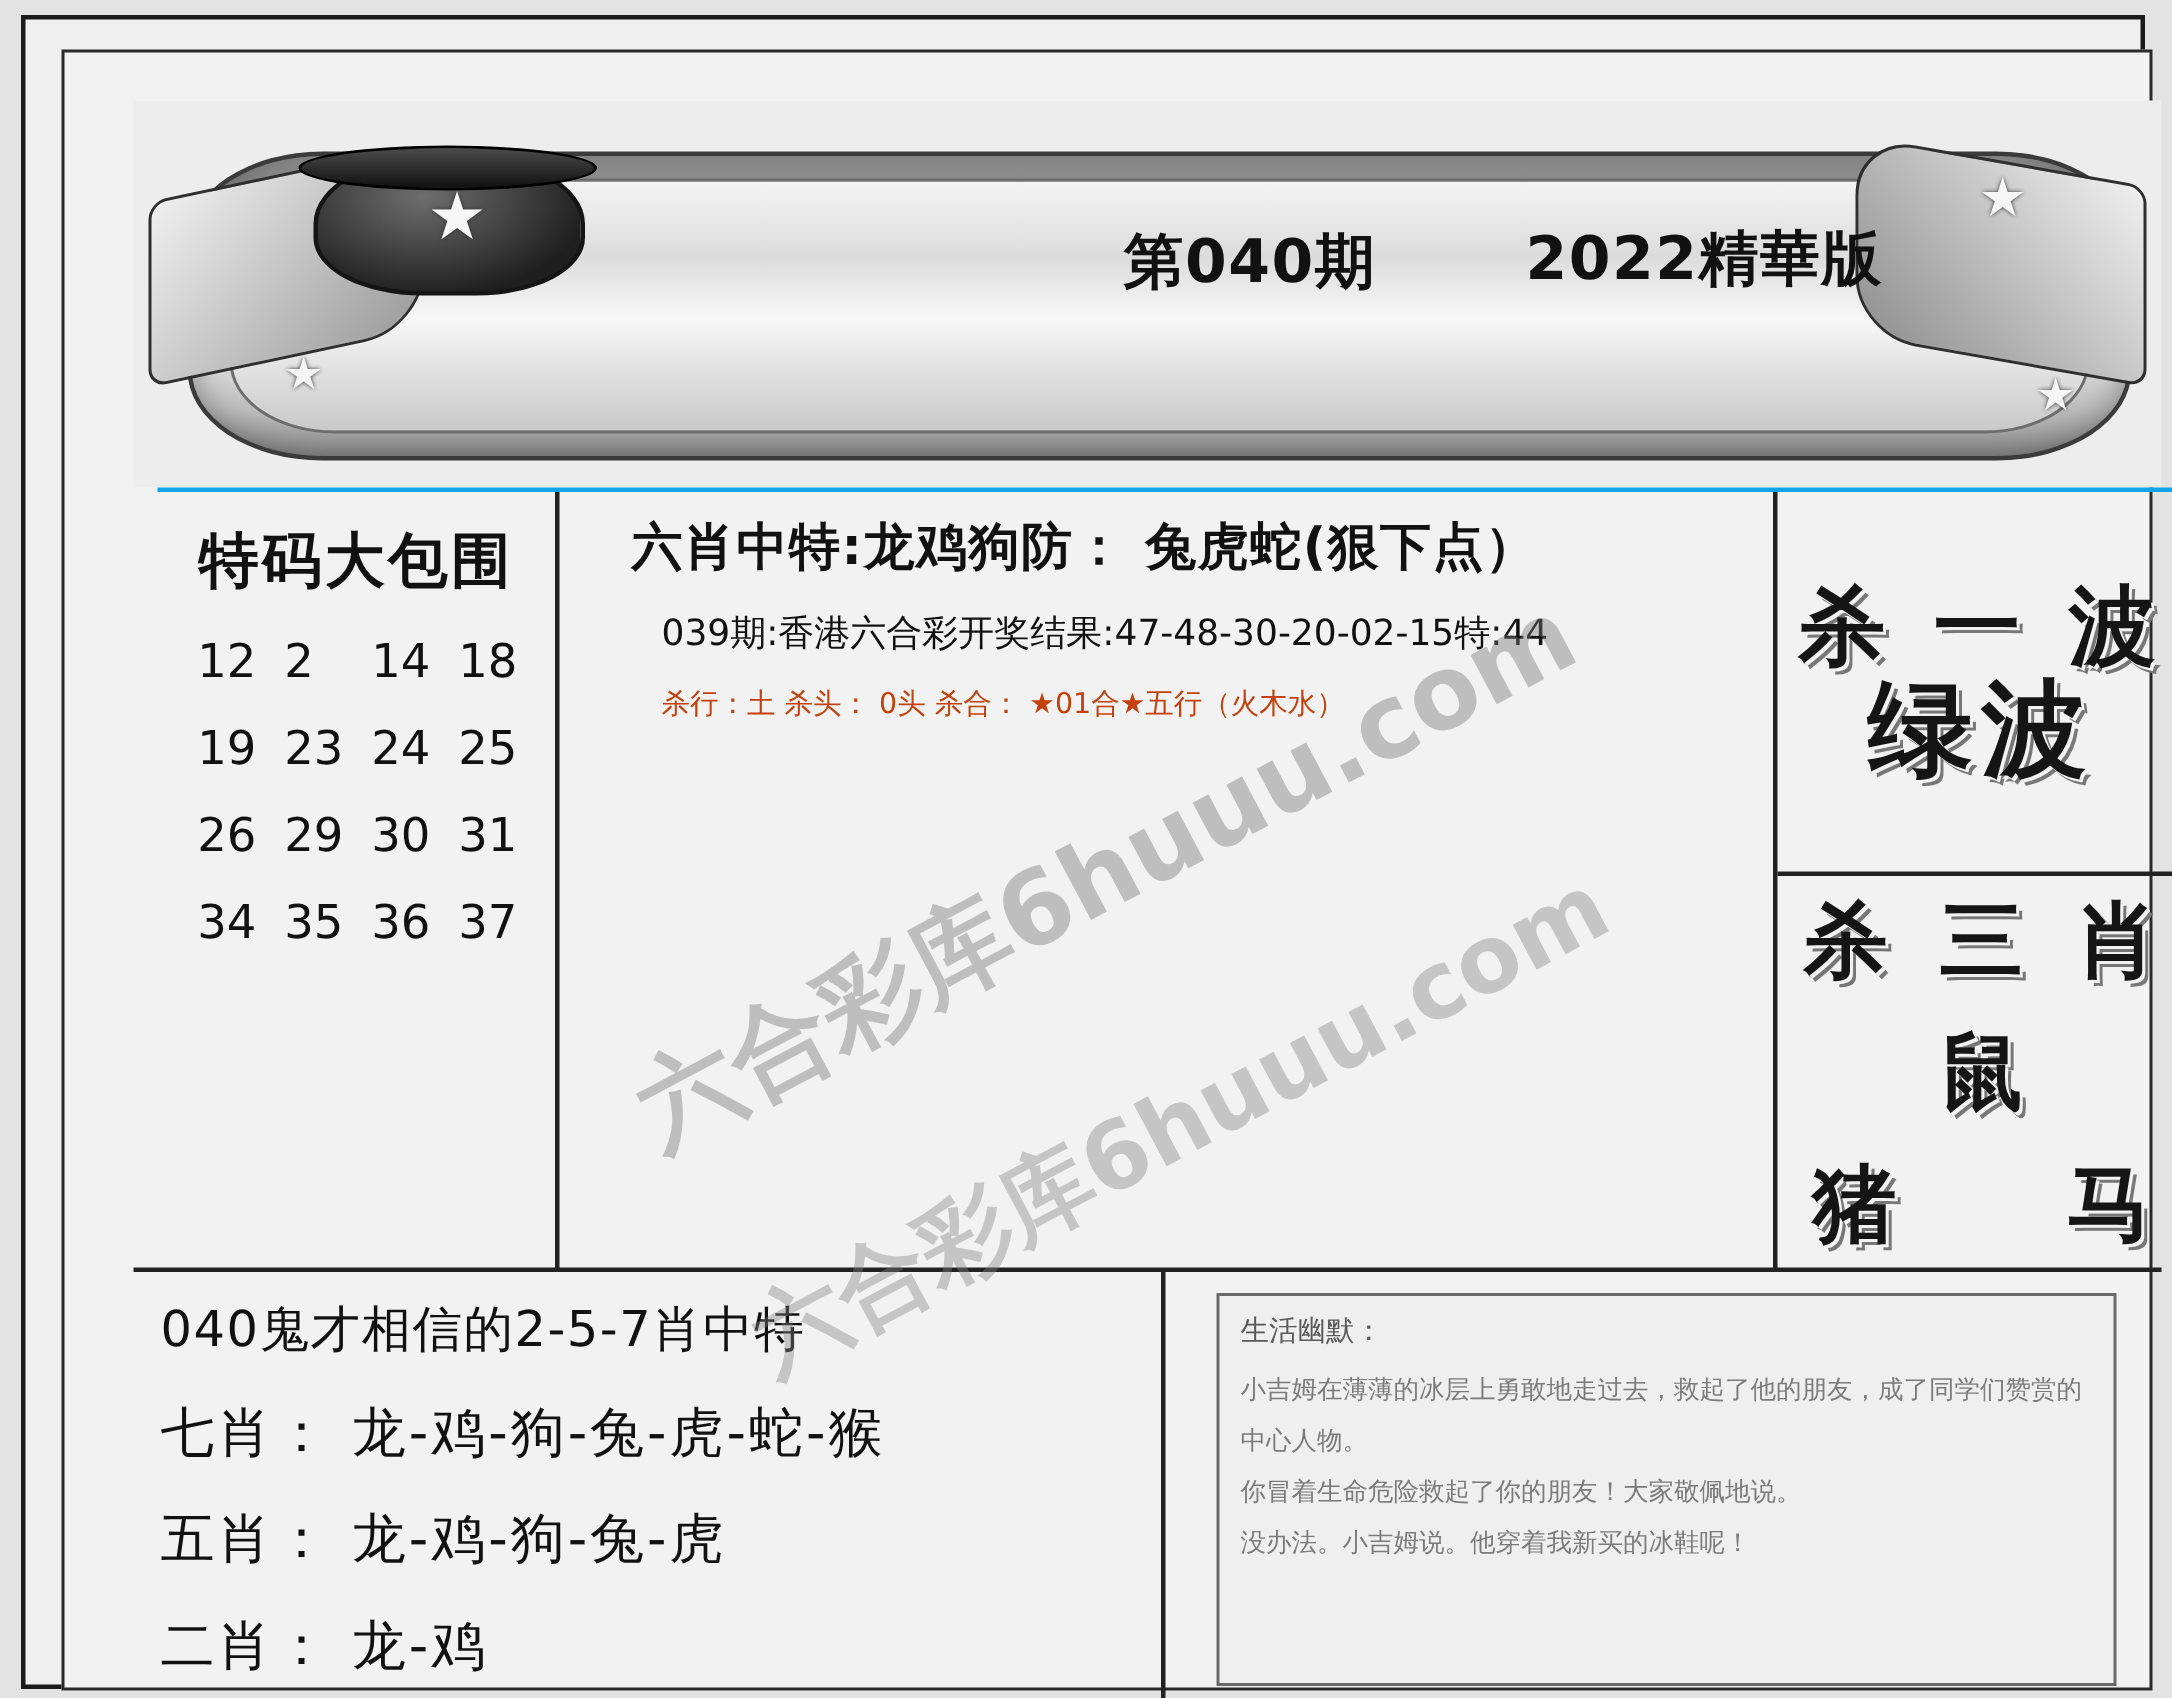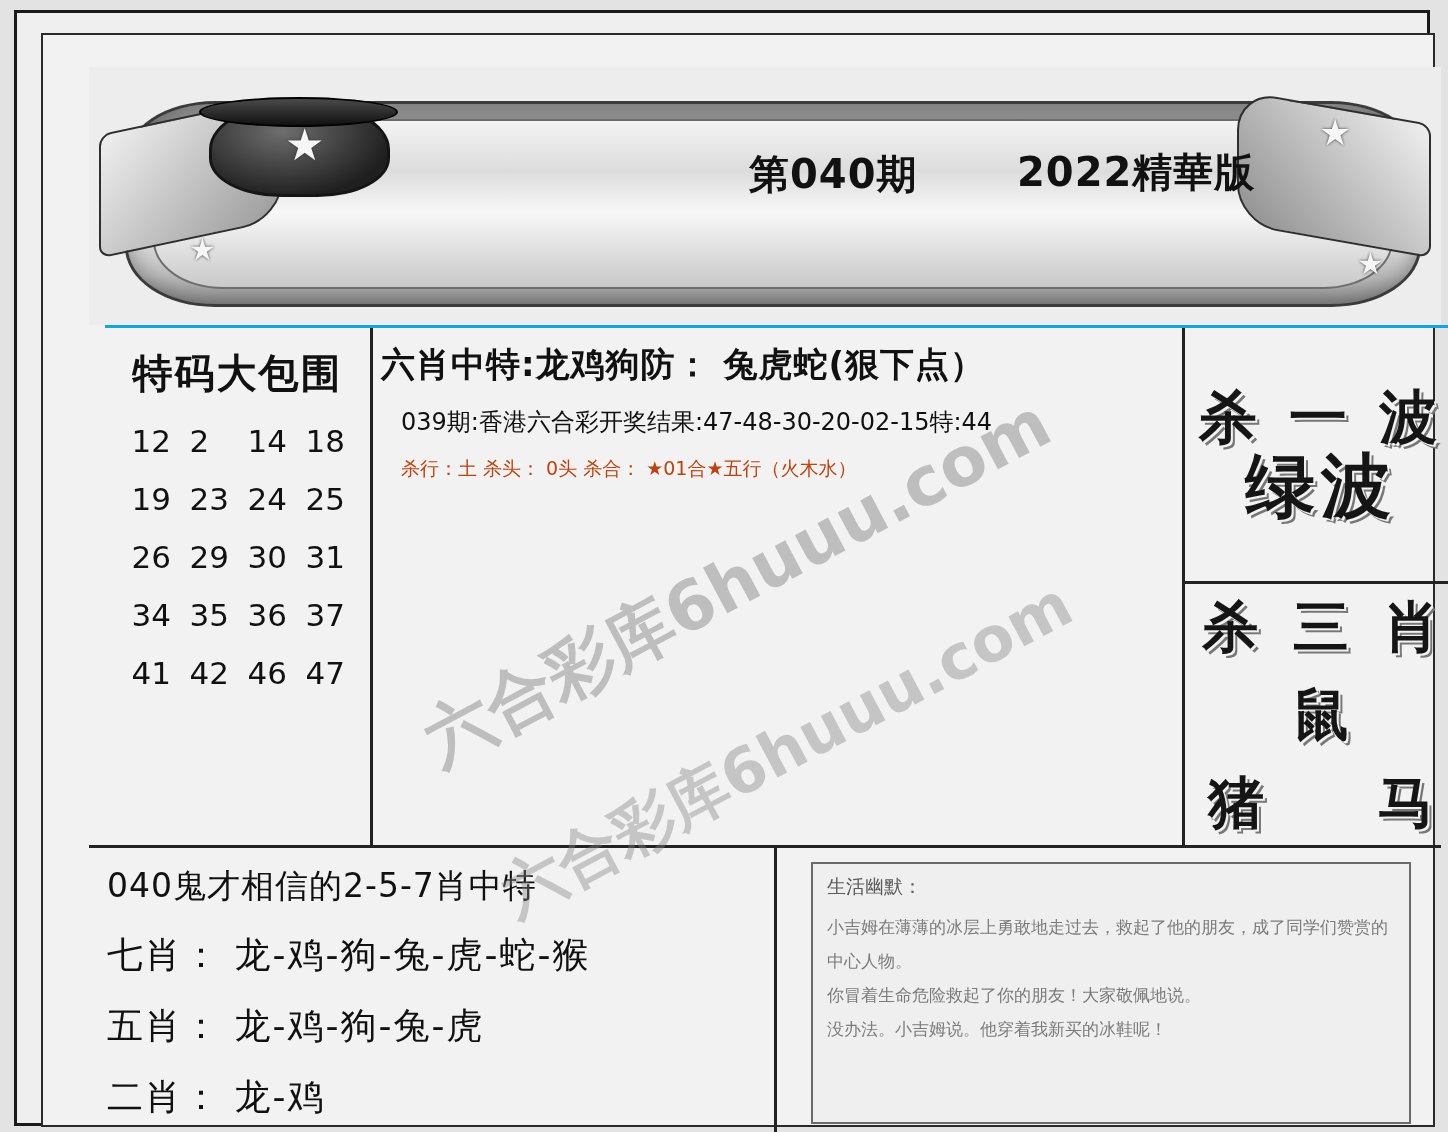--- a/index.html
+++ b/index.html
@@ -118,21 +118,21 @@
   }
   .num-row{
     display:flex;justify-content:center;gap:20px;
     font-size:31px;color:#111;margin-top:22px;
     font-family:"DejaVu Sans","Liberation Sans",sans-serif;
   }
   .num-row span{width:38px;}
 
   .col-mid{
     position:absolute;left:268px;top:0;width:812px;height:520px;
-    box-sizing:border-box;border-right:3px solid #222;
+    box-sizing:border-box;border-right:3px solid #222;padding-left:40px;
   }
   .mid-line1{
     margin:14px 0 0 8px;font-size:34px;font-weight:bold;color:#111;
     white-space:nowrap;letter-spacing:1px;
   }
   .mid-line2{
     margin:18px 0 0 28px;font-size:24px;color:#111;white-space:nowrap;
   }
   .mid-line3{
     margin:18px 0 0 28px;font-size:19px;color:#c2410c;white-space:nowrap;
@@ -328,26 +328,20 @@
               <span>26</span>
               <span>29</span>
               <span>30</span>
               <span>31</span>
             </div>
             <div class="num-row">
               <span>34</span>
               <span>35</span>
               <span>36</span>
               <span>37</span>
-            </div>
-            <div class="num-row">
-              <span>41</span>
-              <span>42</span>
-              <span>46</span>
-              <span>47</span>
             </div>
           </div>
 
           <div class="col-mid">
             <div class="mid-line1">六肖中特:龙鸡狗防： 兔虎蛇(狠下点）</div>
             <div class="mid-line2">039期:香港六合彩开奖结果:47-48-30-20-02-15特:44</div>
             <div class="mid-line3">杀行：土 杀头： 0头 杀合： ★01合★五行（火木水）</div>
 
           </div>
 

